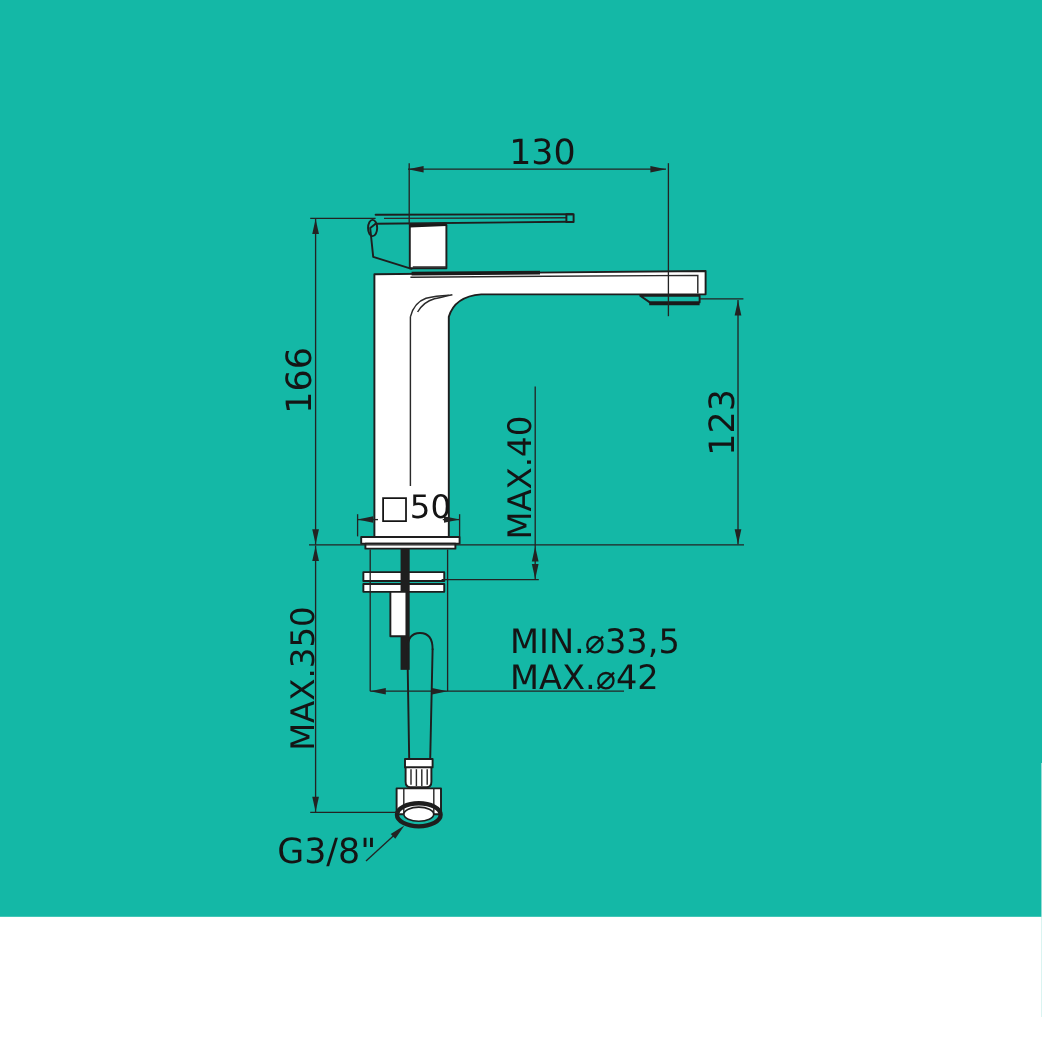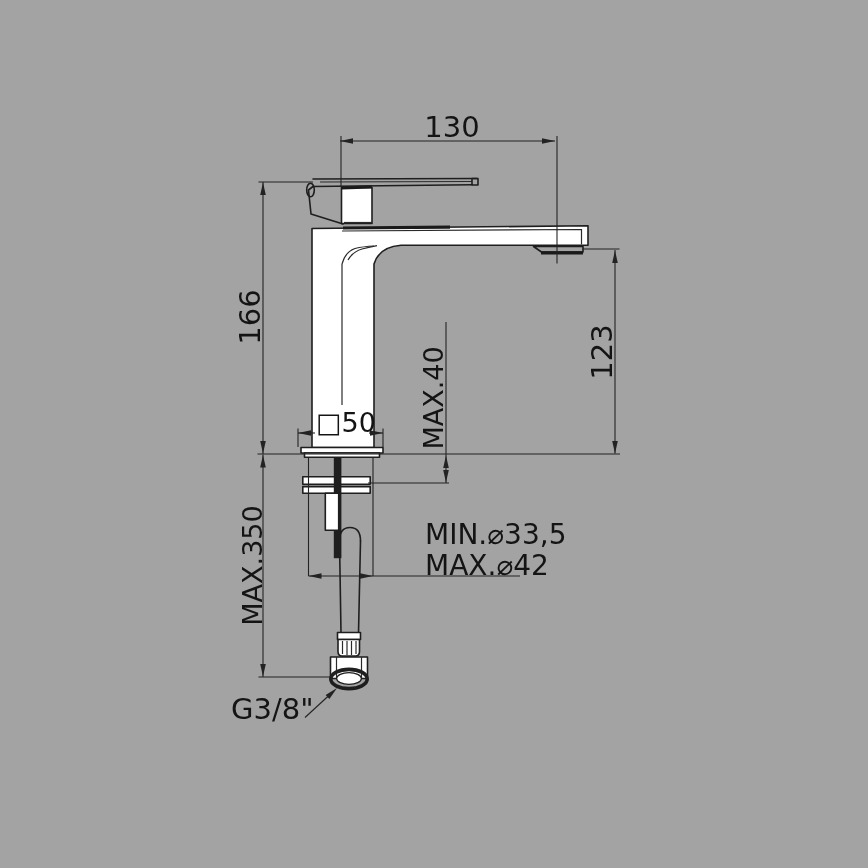--- a/index.html
+++ b/index.html
@@ -6,22 +6,22 @@
     margin: 0;
     padding: 0;
     width: 868px;
     height: 868px;
     background: #ffffff;
     overflow: hidden;
   }
   .stage {
     position: relative;
     width: 868px;
-    height: 868px;
-    background: #a3a3a3;
+    height: 764px;
+    background: #14b8a6;
   }
   svg { display: block; }
   .outline   { stroke: #1e1e1e; stroke-width: 1.6; fill: none; stroke-linecap: round; stroke-linejoin: round; }
   .outline-f { stroke: #1e1e1e; stroke-width: 1.6; fill: #ffffff; stroke-linejoin: round; }
   .thick     { stroke: #1a1a1a; stroke-width: 3.2; fill: none; stroke-linecap: butt; }
   .thin      { stroke: #2a2a2a; stroke-width: 1.2; fill: none; }
   .dim       { stroke: #232323; stroke-width: 1.1; fill: none; }
   .arrow     { fill: #232323; stroke: none; }
   .dark-fill { fill: #1e1e1e; stroke: none; }
   text {

